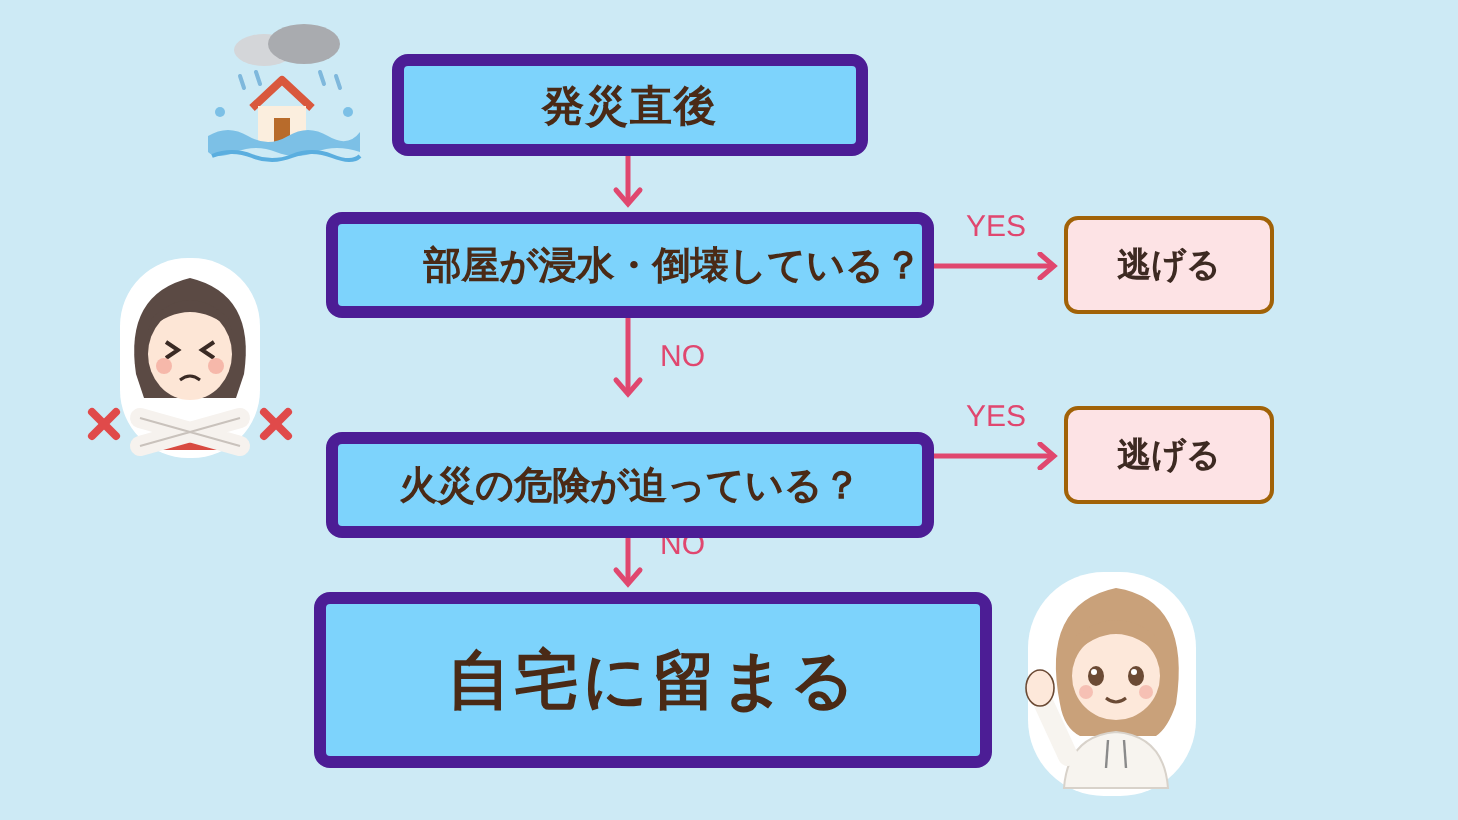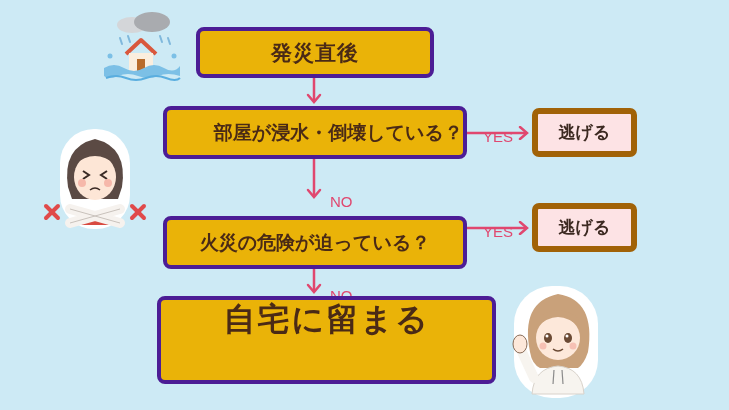--- a/index.html
+++ b/index.html
@@ -5,51 +5,50 @@
   html, body { margin: 0; padding: 0; }
   body {
     width: 729px; height: 410px; overflow: hidden;
     background: #cdeaf5;
     position: relative;
     font-family: "DejaVu Sans", "Liberation Sans", sans-serif;
   }
   .box {
     position: absolute;
     box-sizing: border-box;
-    background: #eab308;
-    border: 4px solid #4c1d95;
+    background: #7dd3fc;
+    border: 6px solid #4c1d95;
     border-radius: 8px;
     display: flex; align-items: center; justify-content: center;
     color: #4a2a16;
     font-weight: bold;
   }
   .box.escape {
     background: #fde3e5;
-    border: 6px solid #a16207;
+    border: 2px solid #a16207;
     border-radius: 7px;
     color: #3d2a22;
     font-size: 17px;
   }
   #start-box { left: 196px; top: 27px; width: 238px; height: 51px; font-size: 21px; letter-spacing: 1px; }
   #q1-box { left: 163px; top: 106px; width: 304px; height: 53px; font-size: 19px; justify-content: flex-end; }
   #q2-box { left: 163px; top: 201px; width: 304px; height: 53px; font-size: 19px; margin-top: 15px; }
-  #result-box { left: 157px; top: 296px; width: 339px; height: 88px; flex-direction: column; justify-content: space-between; }
+  #result-box { left: 157px; top: 296px; width: 339px; height: 88px; flex-direction: column; }
   #result-box .main { font-size: 32px; line-height: 38px; letter-spacing: 2px; }
   #result-box .sub { font-size: 17px; line-height: 22px; letter-spacing: 2px; font-weight: bold; }
   #escape1 { left: 532px; top: 108px; width: 105px; height: 49px; }
   #escape2 { left: 532px; top: 203px; width: 105px; height: 49px; }
 
   .arrow { position: absolute; }
   .label {
     position: absolute;
     color: #e0476f;
     font-size: 15px;
     font-family: "Liberation Sans", sans-serif;
     font-weight: normal;
-    margin-top: 23px;
   }
   #no1 { left: 330px; top: 170px; }
   #no2 { left: 330px; top: 264px; }
   #yes1 { left: 483px; top: 105px; }
   #yes2 { left: 483px; top: 200px; }
 
   .illus { position: absolute; }
 </style>
 </head>
 <body>

